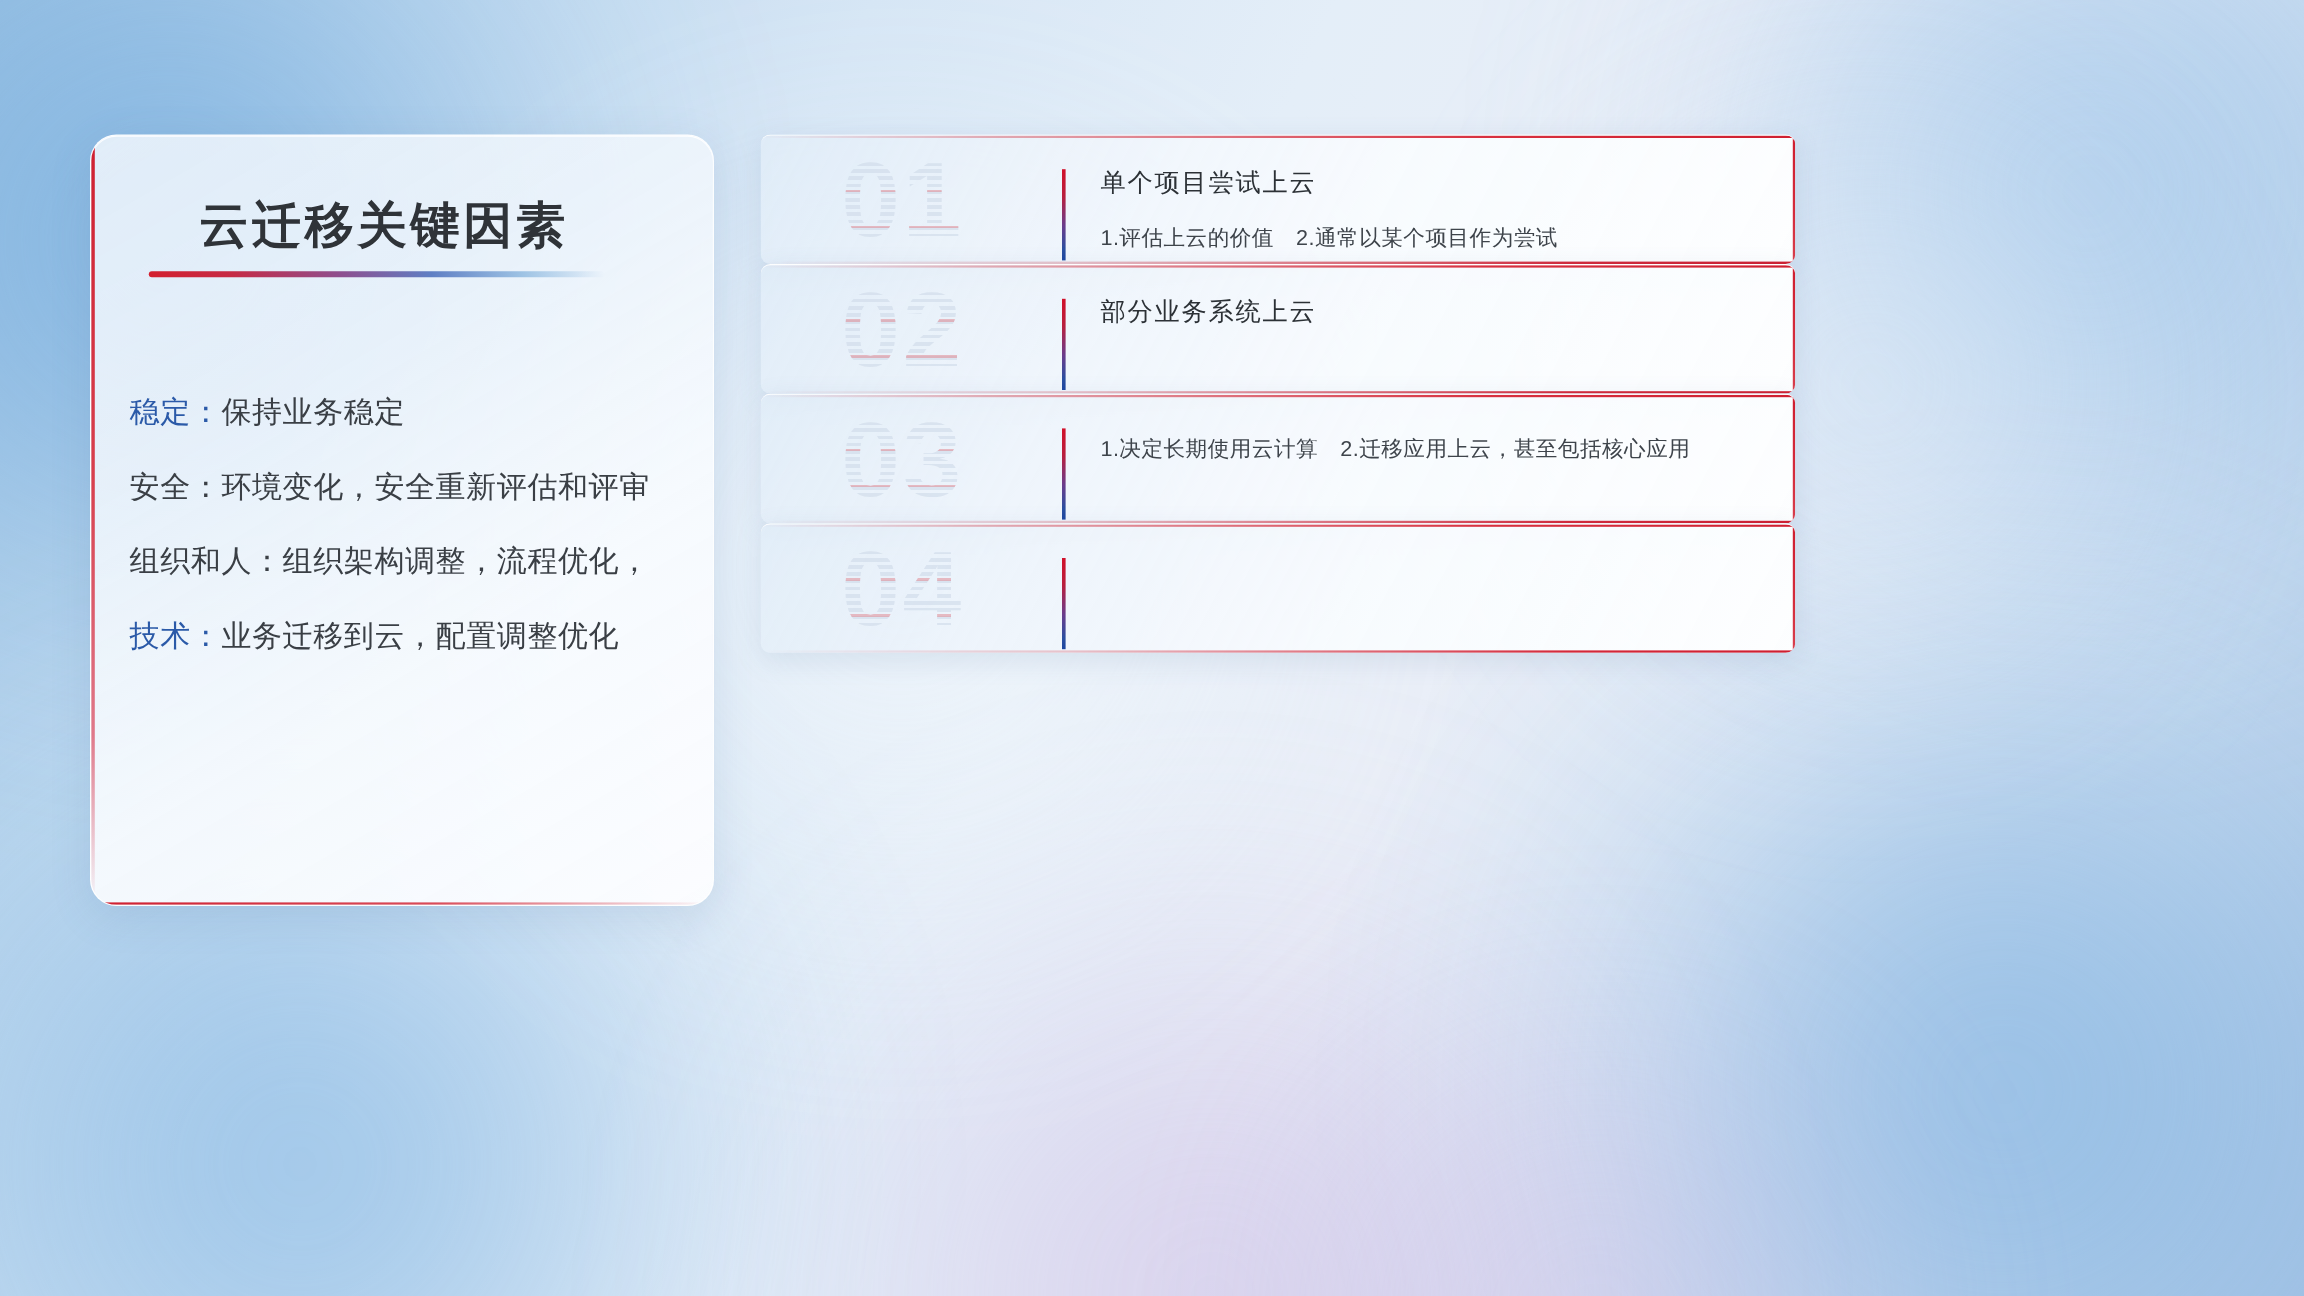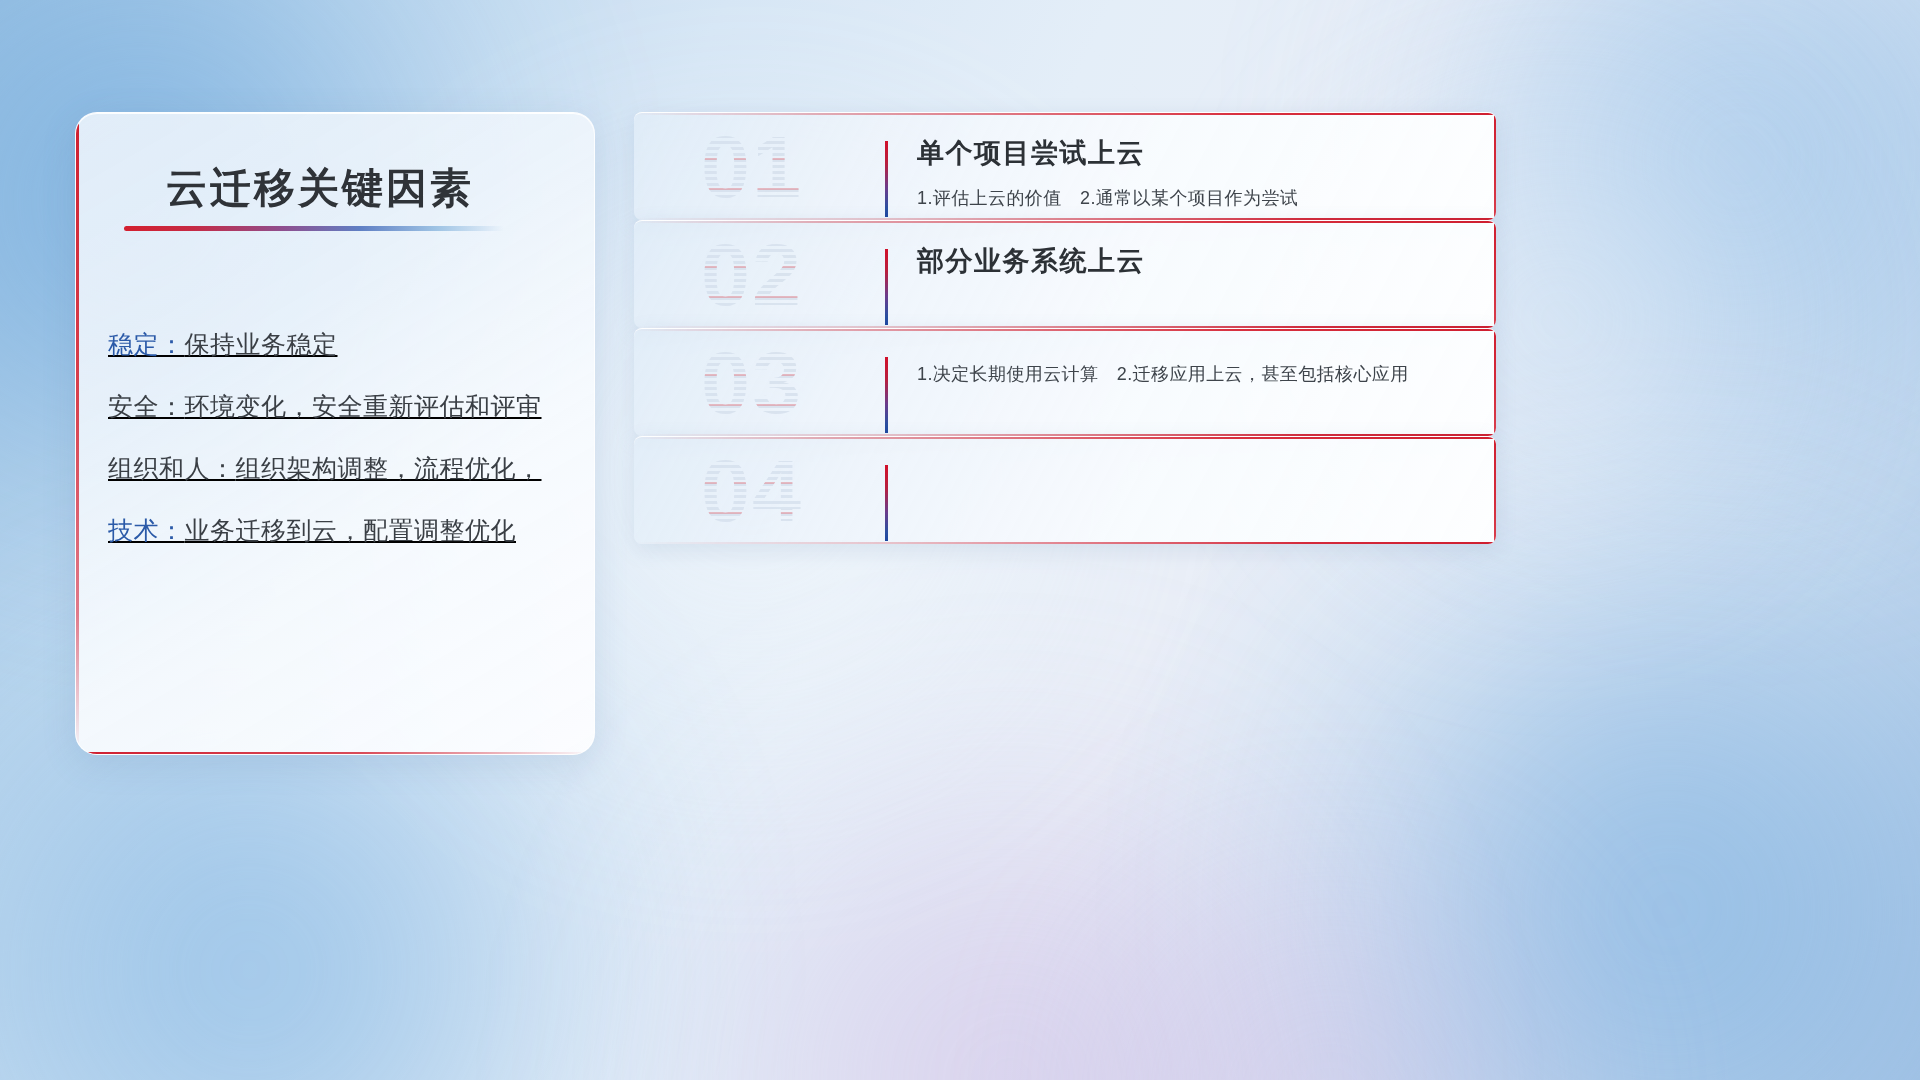--- a/index.html
+++ b/index.html
@@ -72,21 +72,21 @@
   .panel-title{
     position:absolute; left:90px; top:48px;
     font-size:41px; font-weight:700; color:#2f3338; letter-spacing:3px;
   }
   .panel-rule{
     position:absolute; left:48px; top:113px; width:380px; height:5px;
     background:linear-gradient(90deg,#d31f2f 0%,#c62a44 18%,#8e4f8f 42%,#5f7fc4 62%,#9ec3e4 82%,rgba(200,222,242,0) 100%);
     border-radius:3px;
   }
   .panel-list{
-    position:absolute; left:32px; right:20px; top:200px;text-decoration:underline;
+    position:absolute; left:32px; right:20px; top:200px;
   }
   .panel-row{
     font-size:25px; line-height:62px; color:#3a3f45; white-space:nowrap;
     letter-spacing:.5px;
   }
   .panel-row .lbl{ color:#2b5aa8; }
   .panel-row .lbl.plain{ color:#3a3f45; }
 
   
   .cards{ position:absolute; left:634px; top:112px; width:862px; }
@@ -135,21 +135,21 @@
             mask-image:repeating-linear-gradient(180deg,transparent 0px,transparent 11px,#000 11px,#000 13px,transparent 13px,transparent 30px);
     opacity:.55; user-select:none;
   }
 
   .divider{
     position:absolute; left:251px; top:28px; width:3px; height:76px;
     background:linear-gradient(180deg,#d1102a 0%,#b81f3e 30%,#6a3c8c 62%,#2b4fa0 88%,#1c46a0 100%);
   }
   .card-text{ position:absolute; left:283px; top:20px; right:24px; }
   .card-title{
-    font-size:27px; font-weight:700; color:#2c3136; letter-spacing:1.5px;
+    font-size:21px; font-weight:400; color:#2c3136; letter-spacing:1.5px;
     line-height:40px;
   }
   .card-desc{
     margin-top:12px; font-size:18px; color:#3e444b; letter-spacing:.4px;
     line-height:26px; white-space:nowrap;
   }
 </style>
 </head>
 <body>
 

